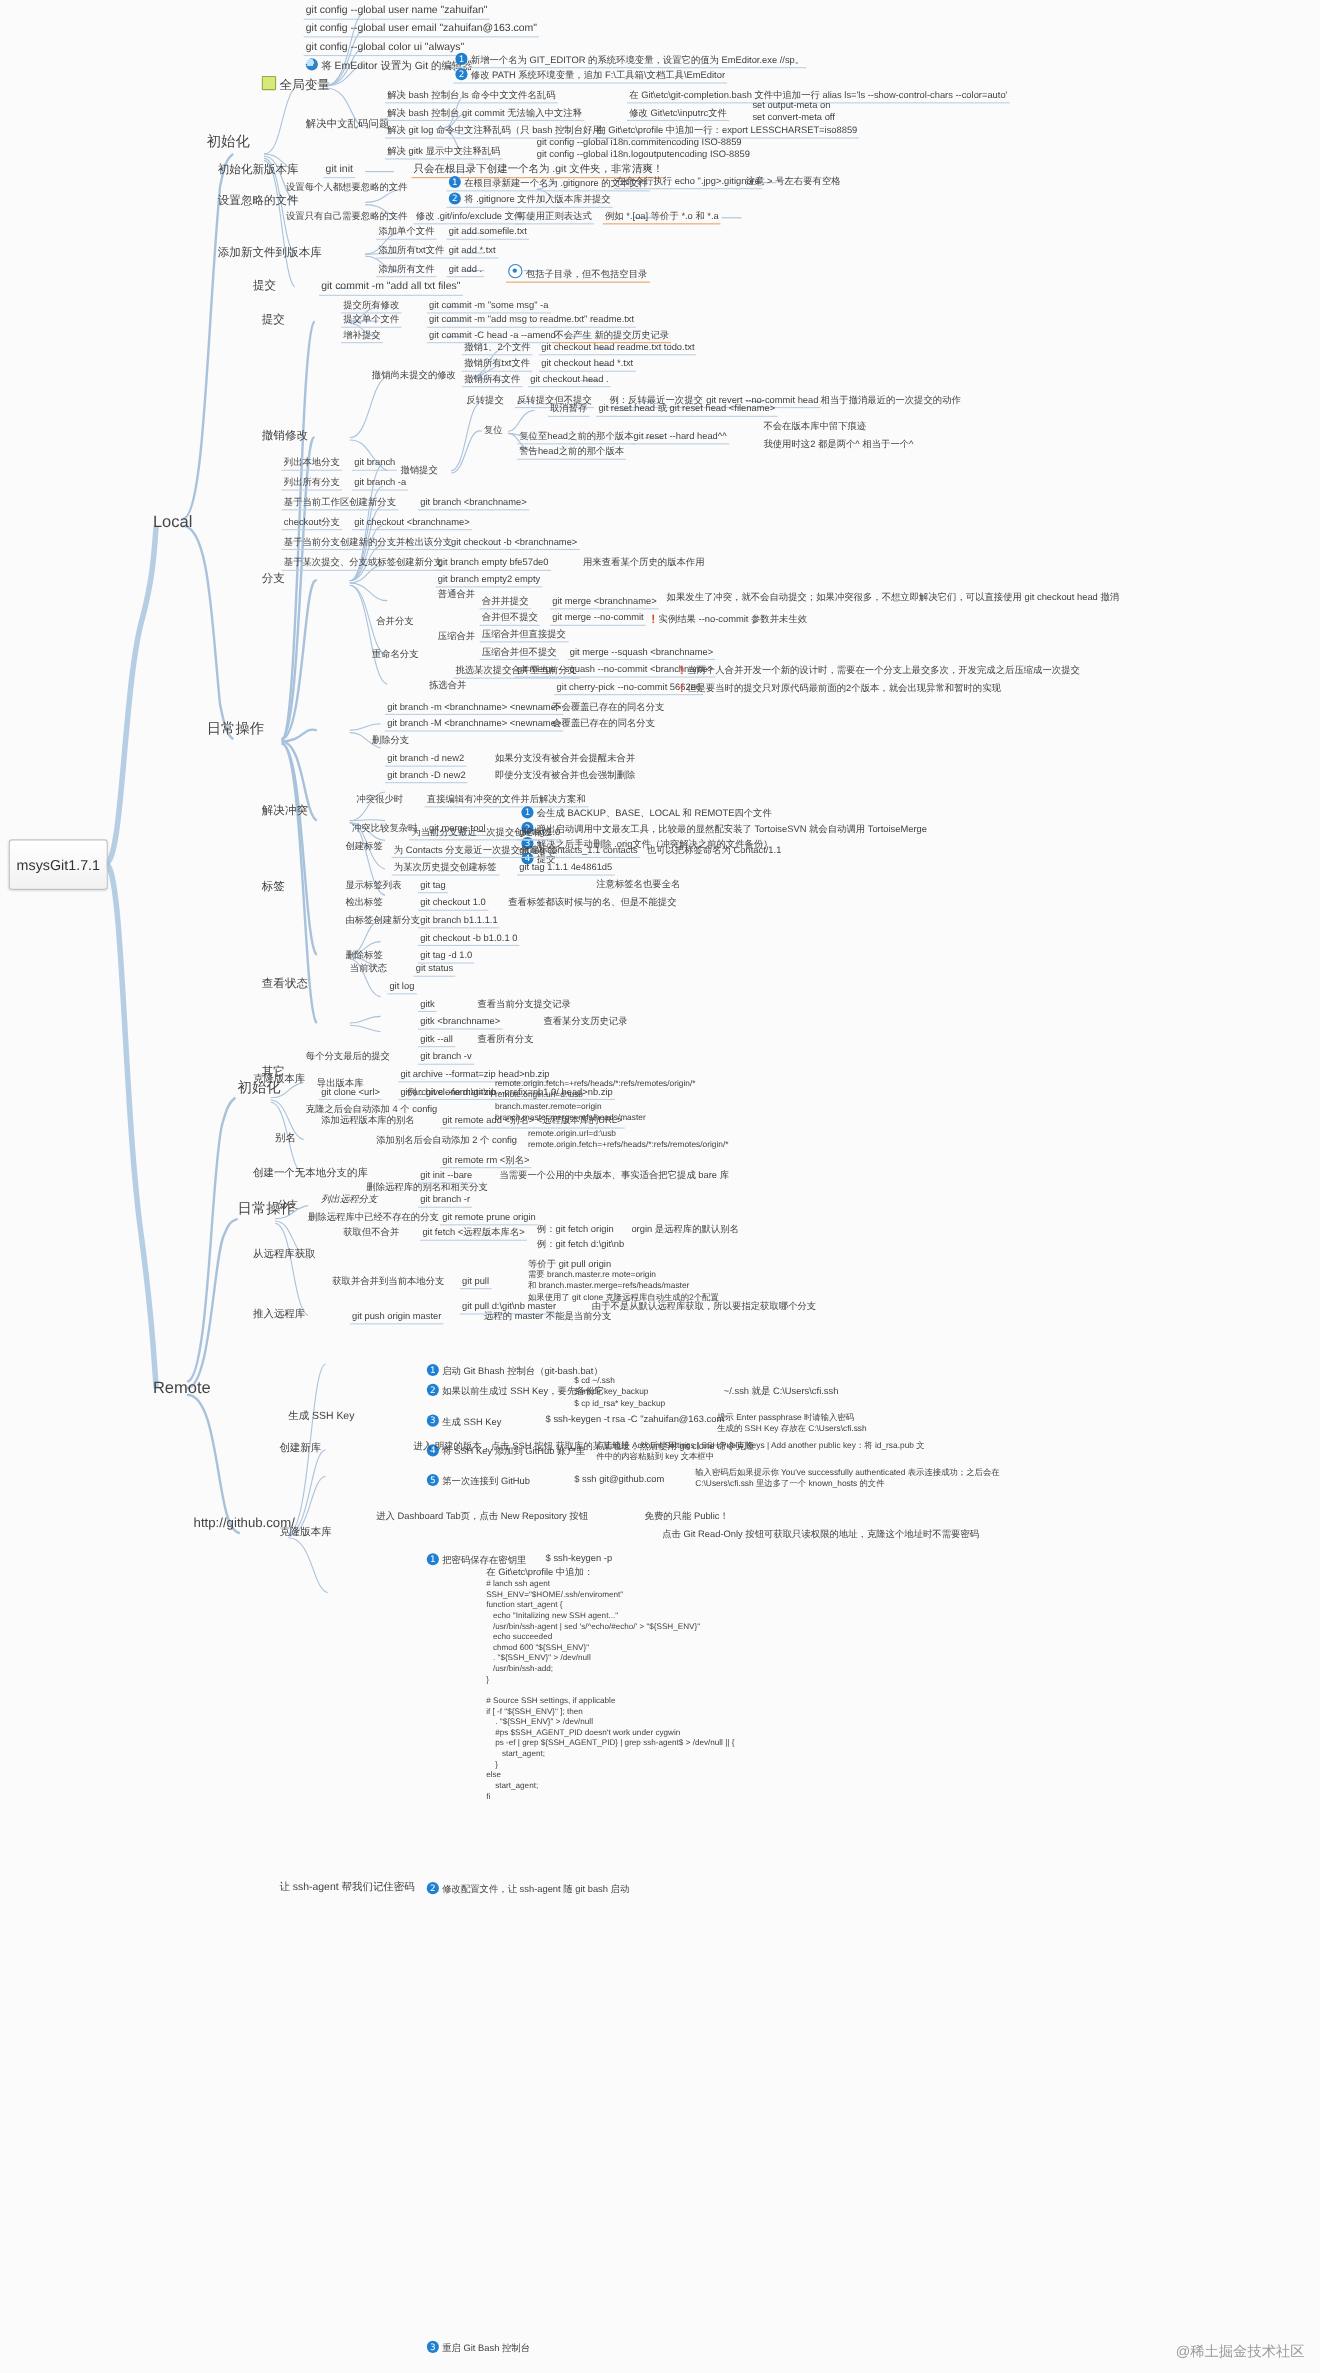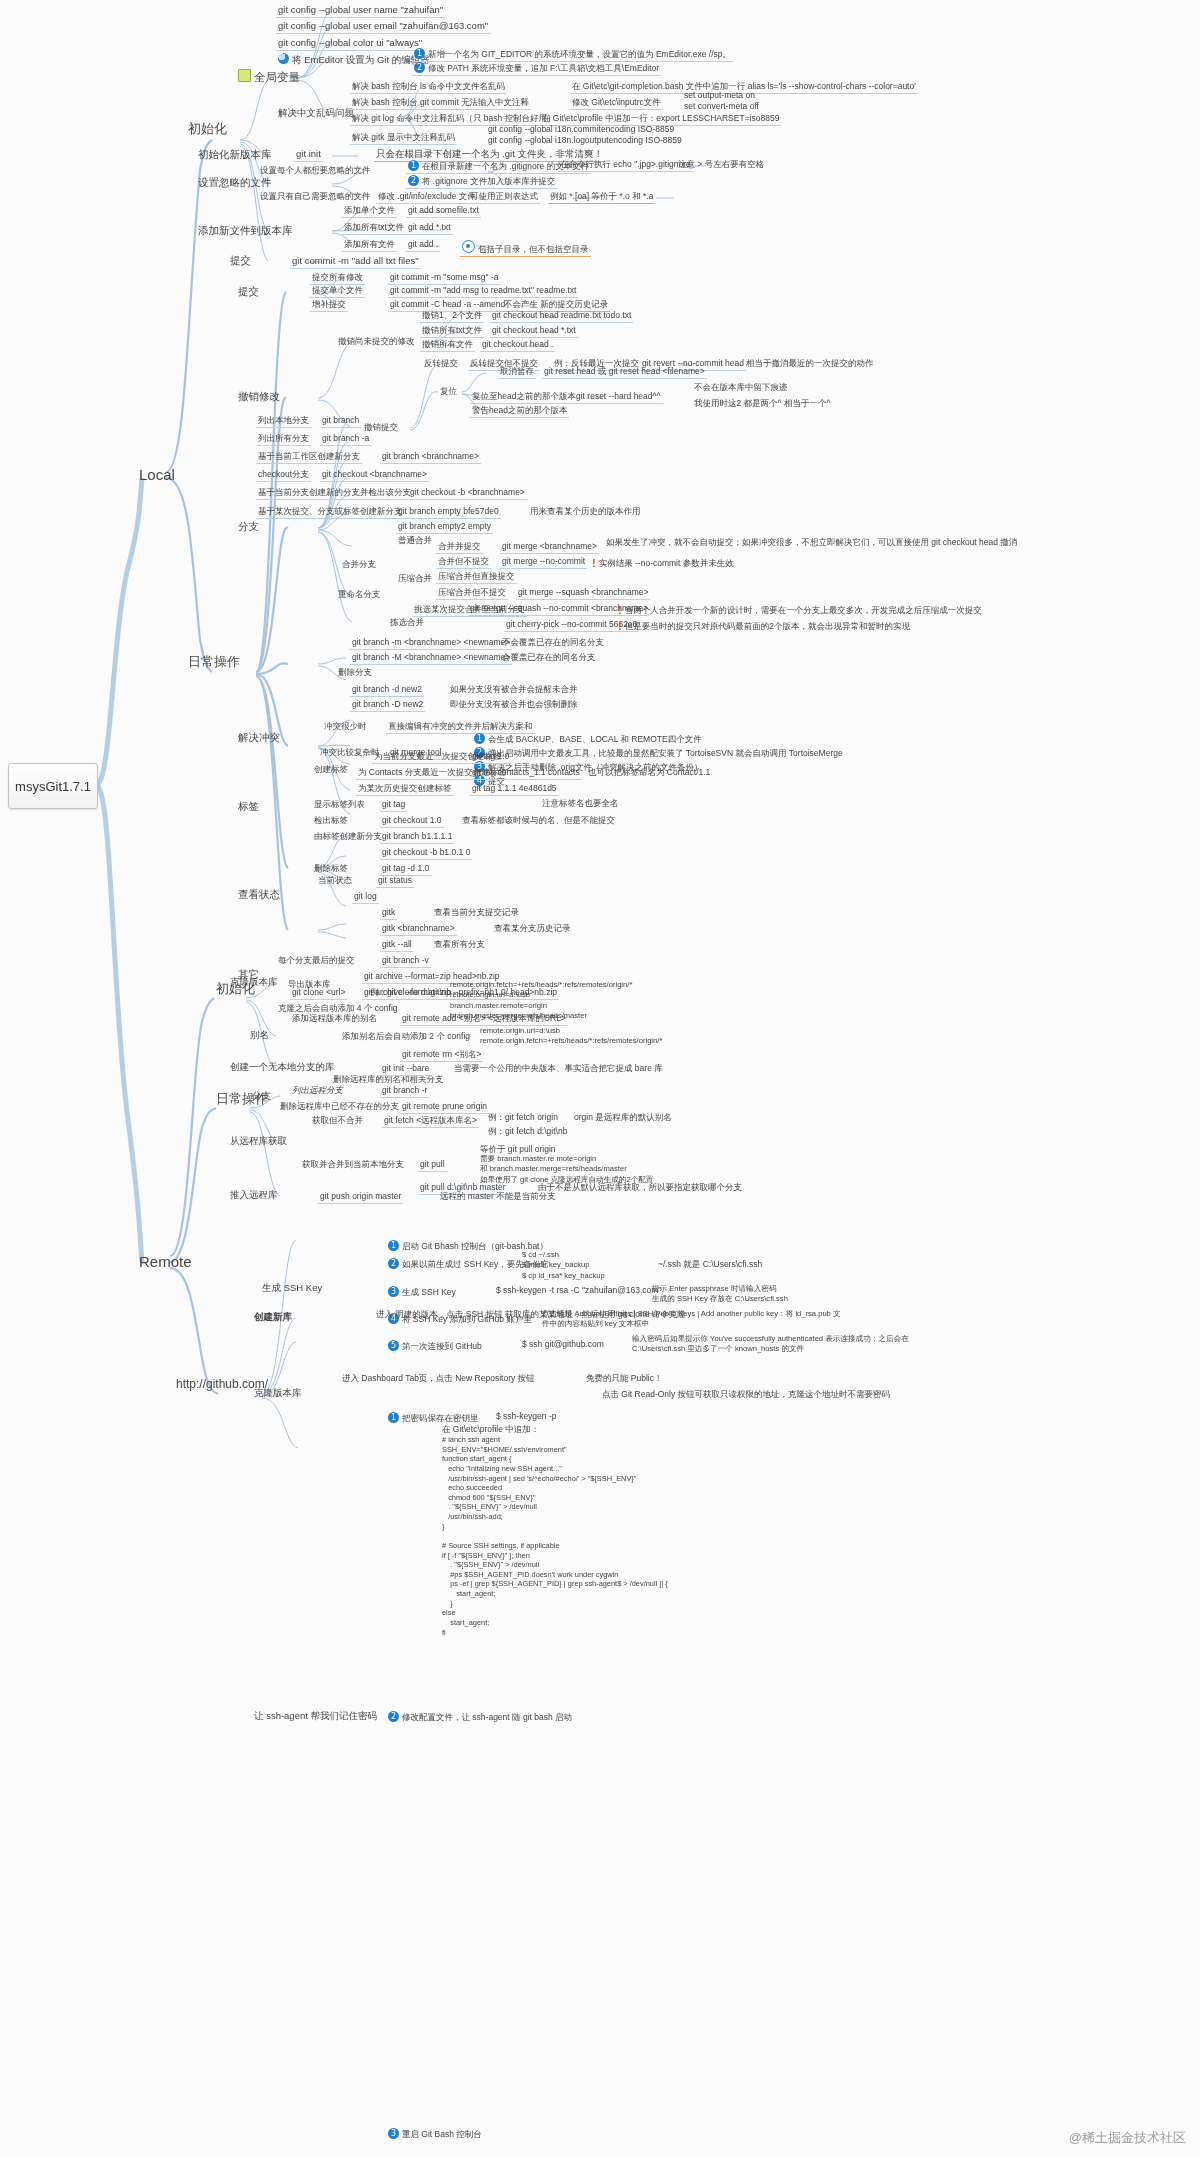--- a/index.html
+++ b/index.html
@@ -495,21 +495,21 @@
   <div class="node s9 nb" style="left:386px;top:1313px;">
     <span class="badge">4</span><span>将 SSH Key 添加到 GitHub 账户里</span>
   </div>
   <div class="node s9 nb multi" style="left:540px;top:1309px;font-size:7.6px;width:300px;white-space:normal;">点击链接 Account Settings | SSH Public Keys | Add another public key：将 id_rsa.pub 文件中的内容粘贴到 key 文本框中</div>
   <div class="node s9 nb" style="left:386px;top:1340px;">
     <span class="badge">5</span><span>第一次连接到 GitHub</span>
   </div>
   <div class="node s9 nb" style="left:520px;top:1340px;">$ ssh git@github.com</div>
   <div class="node s9 nb multi" style="left:630px;top:1334px;font-size:7.6px;width:330px;white-space:normal;">输入密码后如果提示你 You've successfully authenticated 表示连接成功；之后会在 C:\Users\cfi.ssh 里边多了一个 known_hosts 的文件</div>
 
-  <div class="node s10 nb" style="left:252px;top:1312px;font-weight:bold;">创建新库</div>
+  <div class="node s10 nb" style="left:252px;top:1312px;">创建新库</div>
   <div class="node s9 nb" style="left:340px;top:1374px;">进入 Dashboard Tab页，点击 New Repository 按钮</div>
   <div class="node s9 nb" style="left:584px;top:1374px;">免费的只能 Public！</div>
   <div class="node s10 nb" style="left:252px;top:1388px;">克隆版本库</div>
   <div class="node s9 nb" style="left:330px;top:1310px;margin-left:44px;">进入 明建的版本，点击 SSH 按钮 获取库的某某地址，然后使用 git clone 命令克隆</div>
   <div class="node s9 nb" style="left:600px;top:1390px;">点击 Git Read-Only 按钮可获取只读权限的地址，克隆这个地址时不需要密码</div>
 
   <div class="node s10 nb" style="left:252px;top:1711px;">让 ssh-agent 帮我们记住密码</div>
   <div class="node s9 nb" style="left:386px;top:1412px;">
     <span class="badge">1</span><span>把密码保存在密钥里</span>
   </div>

